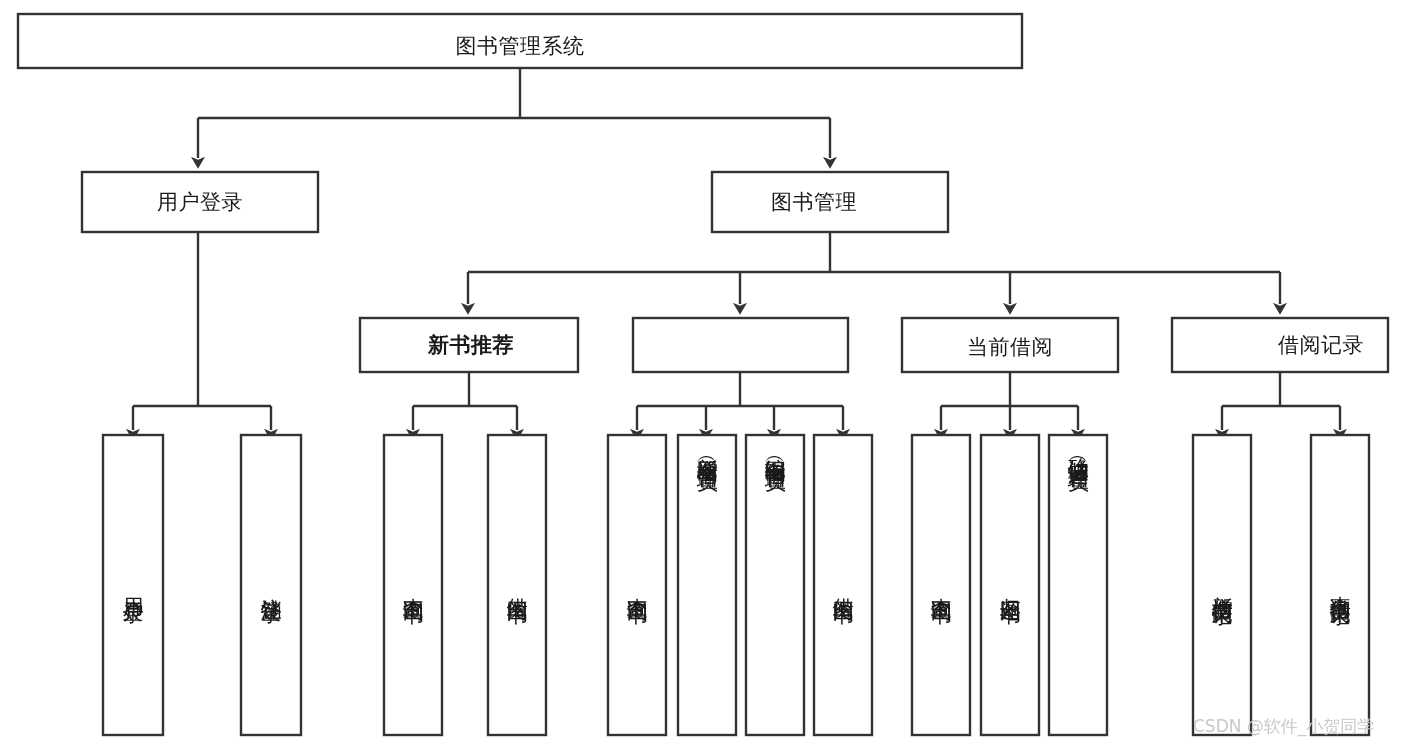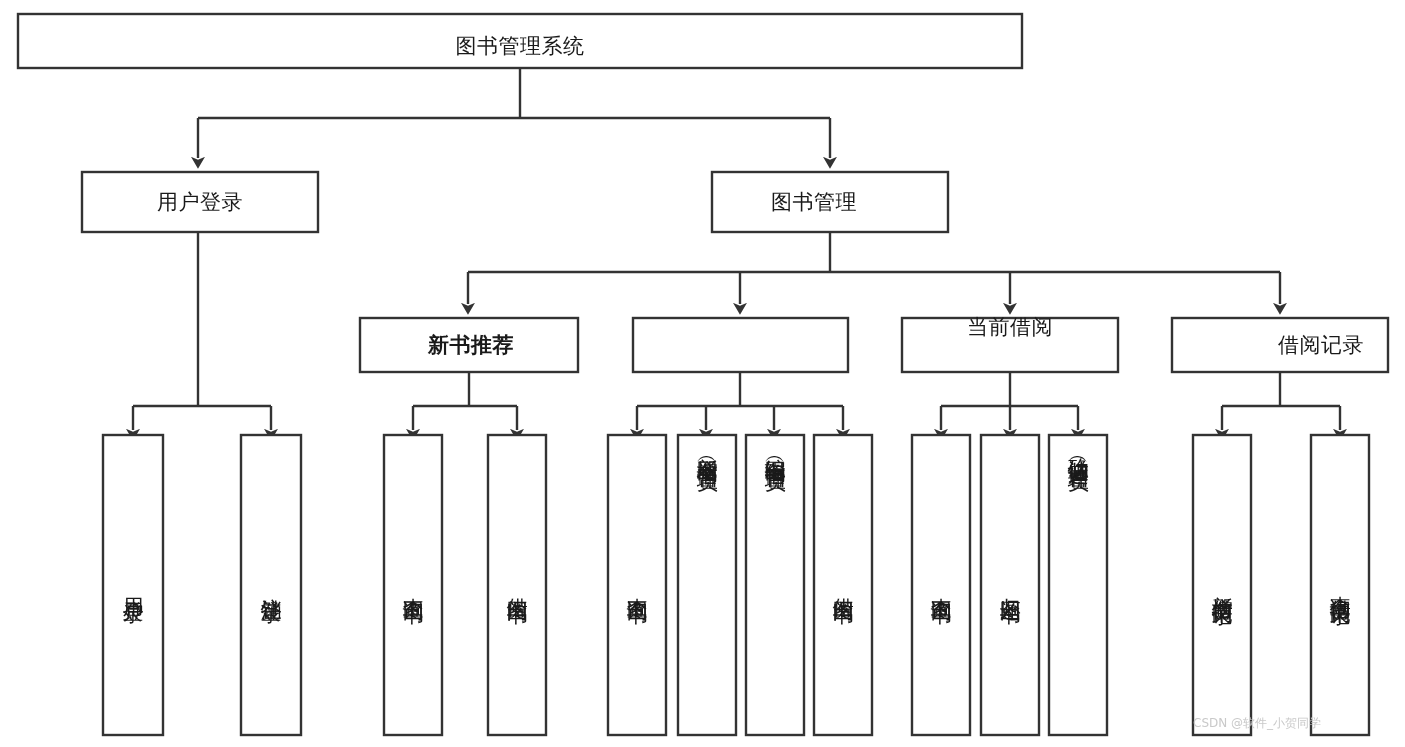--- a/index.html
+++ b/index.html
@@ -62,21 +62,21 @@
   }
   .node-label-v > span {
     writing-mode: vertical-rl;
     text-orientation: upright;
     letter-spacing: 2px;
     display: block;
   }
   .watermark {
     position: absolute;
     color: #c9c9c9;
-    font-size: 12px;
+    font-size: 17px;
     white-space: nowrap;
     user-select: none;
   }
 </style>
 </head>
 <body>
 
 <div id="diagram-root">
 
   <svg class="canvas" viewBox="0 0 1405 747">
@@ -154,21 +154,21 @@
     <rect class="node-box" x="1193" y="435" width="58" height="300"></rect>
     <rect class="node-box" x="1311" y="435" width="58" height="300"></rect>
   </svg>
 
   <div class="node-label-h" style="left:18px; top:14px; width:1004px; height:64px;">图书管理系统</div>
 
   <div class="node-label-h" style="left:82px; top:172px; width:236px; height:60px;">用户登录</div>
   <div class="node-label-h" style="left:712px; top:172px; width:204px; height:60px;">图书管理</div>
 
   <div class="node-label-h" style="left:352px; top:318px; width:238px; height:54px;font-weight:bold;">新书推荐</div>
-  <div class="node-label-h" style="left:902px; top:300px; width:216px; height:54px;">当前借阅</div>
+  <div class="node-label-h" style="left:902px; top:320px; width:216px; height:54px;">当前借阅</div>
   <div class="node-label-h" style="left:1172px; top:318px; width:216px; height:54px;margin-left:41px;">借阅记录</div>
 
   <div class="node-label-v" style="left:103px; top:435px; width:60px; height:300px;">
     <span>用户登录</span>
   </div>
   <div class="node-label-v" style="left:241px; top:435px; width:60px; height:300px;">
     <span>注销登录</span>
   </div>
 
   <div class="node-label-v" style="left:384px; top:435px; width:58px; height:300px;">

